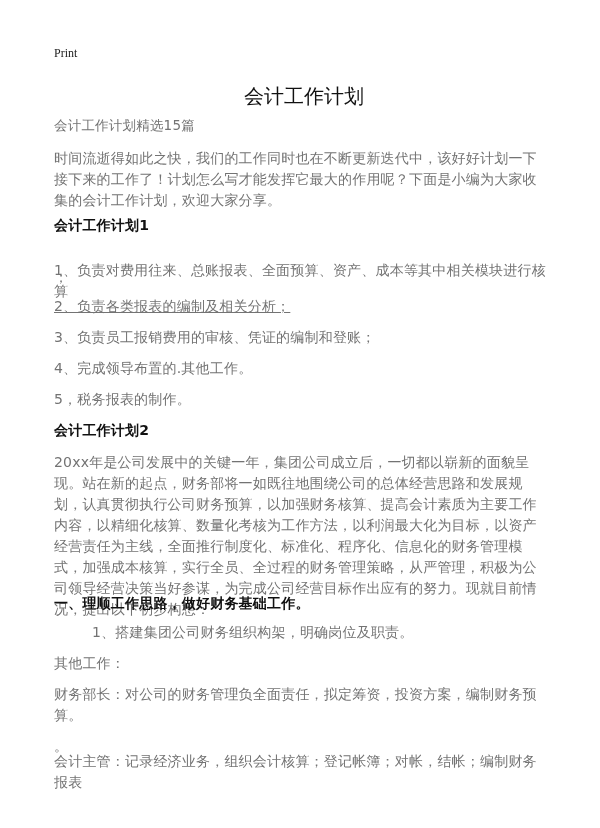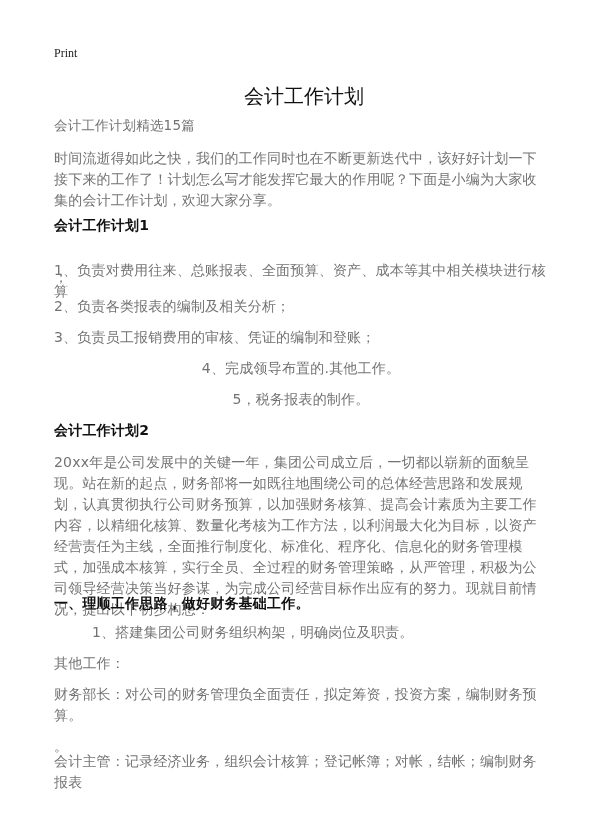--- a/index.html
+++ b/index.html
@@ -67,24 +67,24 @@
 
 <div class="page">
   <p class="p subtitle" style="top:115px;">会计工作计划精选15篇</p>
 
   <p class="p" style="top:148px;">时间流逝得如此之快，我们的工作同时也在不断更新迭代中，该好好计划一下接下来的工作了！计划怎么写才能发挥它最大的作用呢？下面是小编为大家收集的会计工作计划，欢迎大家分享。</p>
 
   <p class="p h" style="top:215px;">会计工作计划1</p>
 
   <p class="p" style="top:260px;">1、负责对费用往来、总账报表、全面预算、资产、成本等其中相关模块进行核算</p>
   <p class="p" style="top:267px;">；</p>
-  <p class="p" style="top:296px;">2、负责各类报表的编制及相关分析；</p>
+  <p class="p" style="top:296px;text-decoration:underline;">2、负责各类报表的编制及相关分析；</p>
   <p class="p" style="top:327px;">3、负责员工报销费用的审核、凭证的编制和登账；</p>
-  <p class="p" style="top:358px;text-align:center;">4、完成领导布置的.其他工作。</p>
-  <p class="p" style="top:389px;text-align:center;">5，税务报表的制作。</p>
+  <p class="p" style="top:358px;">4、完成领导布置的.其他工作。</p>
+  <p class="p" style="top:389px;">5，税务报表的制作。</p>
 
   <p class="p h" style="top:420px;">会计工作计划2</p>
 
   <p class="p" style="top:452px;">20xx年是公司发展中的关键一年，集团公司成立后，一切都以崭新的面貌呈现。站在新的起点，财务部将一如既往地围绕公司的总体经营思路和发展规划，认真贯彻执行公司财务预算，以加强财务核算、提高会计素质为主要工作内容，以精细化核算、数量化考核为工作方法，以利润最大化为目标，以资产经营责任为主线，全面推行制度化、标准化、程序化、信息化的财务管理模式，加强成本核算，实行全员、全过程的财务管理策略，从严管理，积极为公司领导经营决策当好参谋，为完成公司经营目标作出应有的努力。现就目前情况，提出以下初步构想：</p>
 
   <p class="p h" style="top:593px;">一、理顺工作思路，做好财务基础工作。</p>
 
   <p class="p" style="top:622px;margin-left:38px;">1、搭建集团公司财务组织构架，明确岗位及职责。</p>
   <p class="p" style="top:653px;">其他工作：</p>
   <p class="p" style="top:684px;">财务部长：对公司的财务管理负全面责任，拟定筹资，投资方案，编制财务预算。</p>

